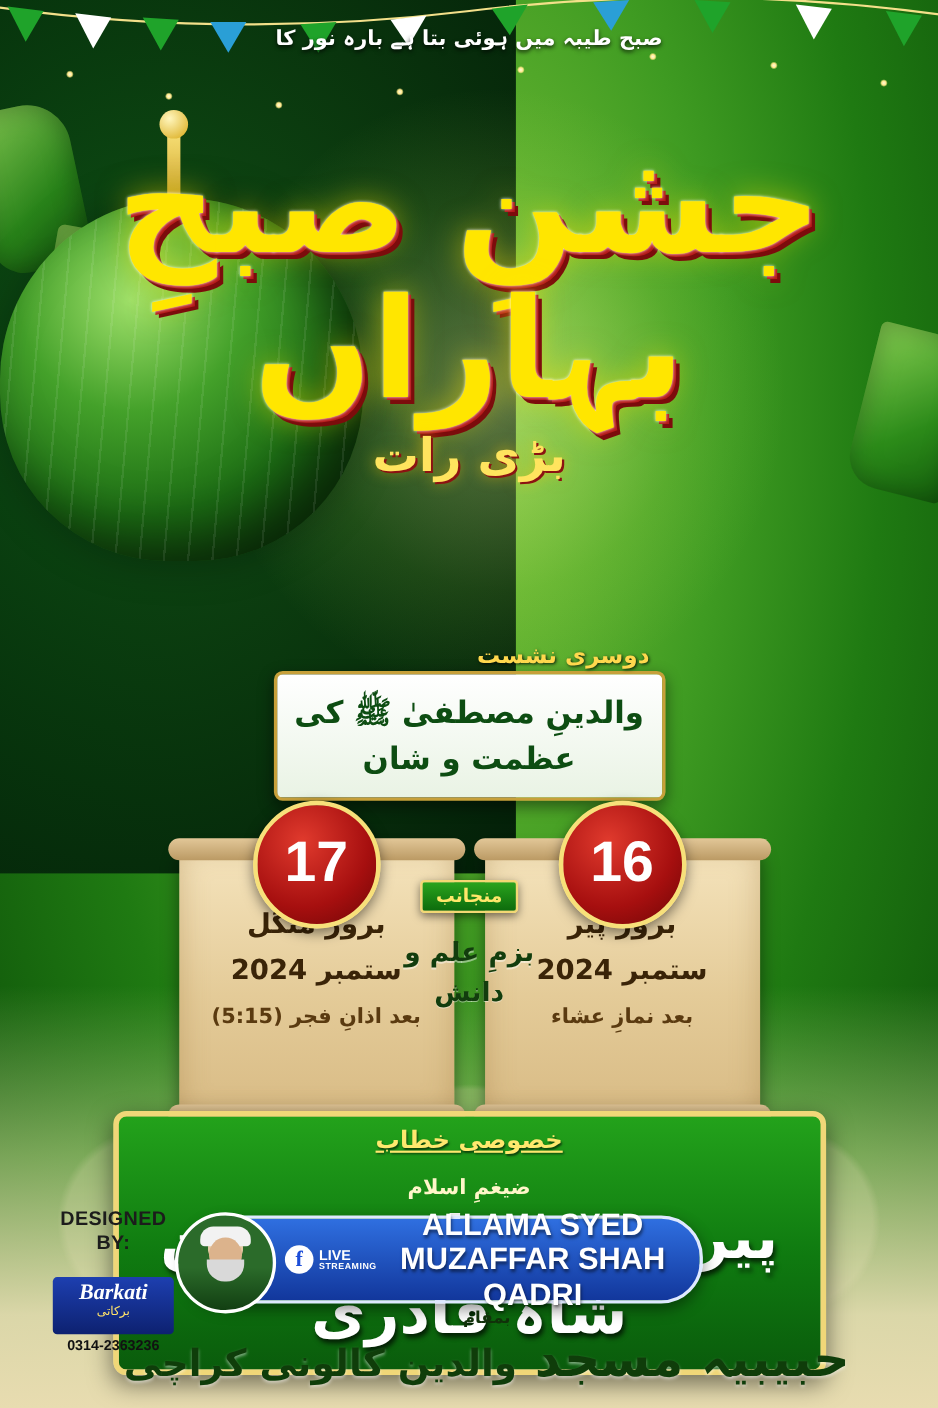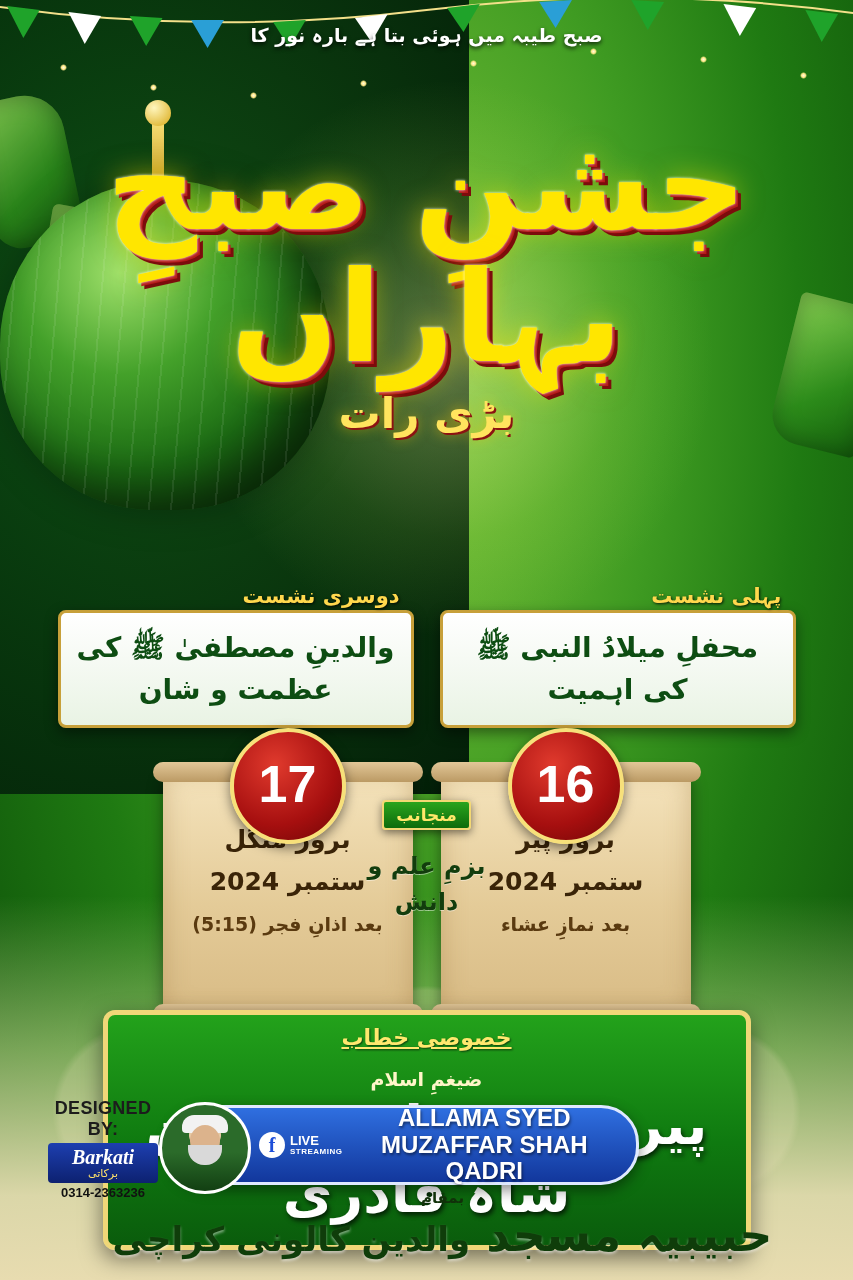--- a/index.html
+++ b/index.html
@@ -313,24 +313,24 @@
   .designed {
     position: absolute;
     left: 48px;
     top: 1098px;
     width: 110px;
     text-align: center;
     color: #1c1c1c;
   }
   .designed .lbl { font-size: 18px; font-weight: bold; letter-spacing: .3px; }
   .designed .card {
-    margin-top: 3px;
+    margin-top: 21px;
     background: linear-gradient(to bottom, #1d3fb0, #0d2170);
     border-radius: 4px;
-    padding: 4px 0 3px;
+    padding: 4px 0 15px;
   }
   .designed .brand {
     color: #ffffff;
     font-size: 20px;
     font-family: "Liberation Serif", serif;
     font-style: italic;
     font-weight: bold;
     line-height: 1;
   }
   .designed .brand-ur { color: #ffe36a; font-size: 11px; }
@@ -406,21 +406,21 @@
     color: #ffffff;
     font-size: 13px;
     font-weight: bold;
     line-height: 1.05;
     text-align: left;
   }
   .live-word small { display: block; font-size: 8px; letter-spacing: .5px; }
   .live-name {
     flex: 1;
     color: #ffffff;
-    font-size: 24px;
+    font-size: 28px;
     font-weight: bold;
     line-height: 1.12;
     text-align: center;
     padding-right: 10px;
     text-shadow: 1px 2px 3px rgba(0,0,0,.5);
   }
   
   .venue {
     position: absolute;
     left: 16px; bottom: 18px;
@@ -498,24 +498,20 @@
       <div>صبح طیبہ میں ہوئی بتا ہے بارہ نور کا</div>
     </div>
 
     <div class="title-wrap">
       <div class="title-main urdu">جشنِ صبحِ بہاراں</div>
       <div class="title-sub urdu">بڑی رات</div>
     </div>
 
     <div class="sessions">
       <div class="session">
-        <div class="session-tag urdu">پہلی نشست</div>
-        <div class="session-box urdu">محفلِ میلادُ النبی ﷺ کی اہمیت</div>
-      </div>
-      <div class="session">
         <div class="session-tag urdu">دوسری نشست</div>
         <div class="session-box urdu">والدینِ مصطفیٰ ﷺ کی عظمت و شان</div>
       </div>
     </div>
 
     <div class="dates">
       <div class="scroll">
         <div class="daybadge">16</div>
         <div class="scroll-text urdu">بروز پیر</div>
         <div class="scroll-text urdu">ستمبر 2024</div>

